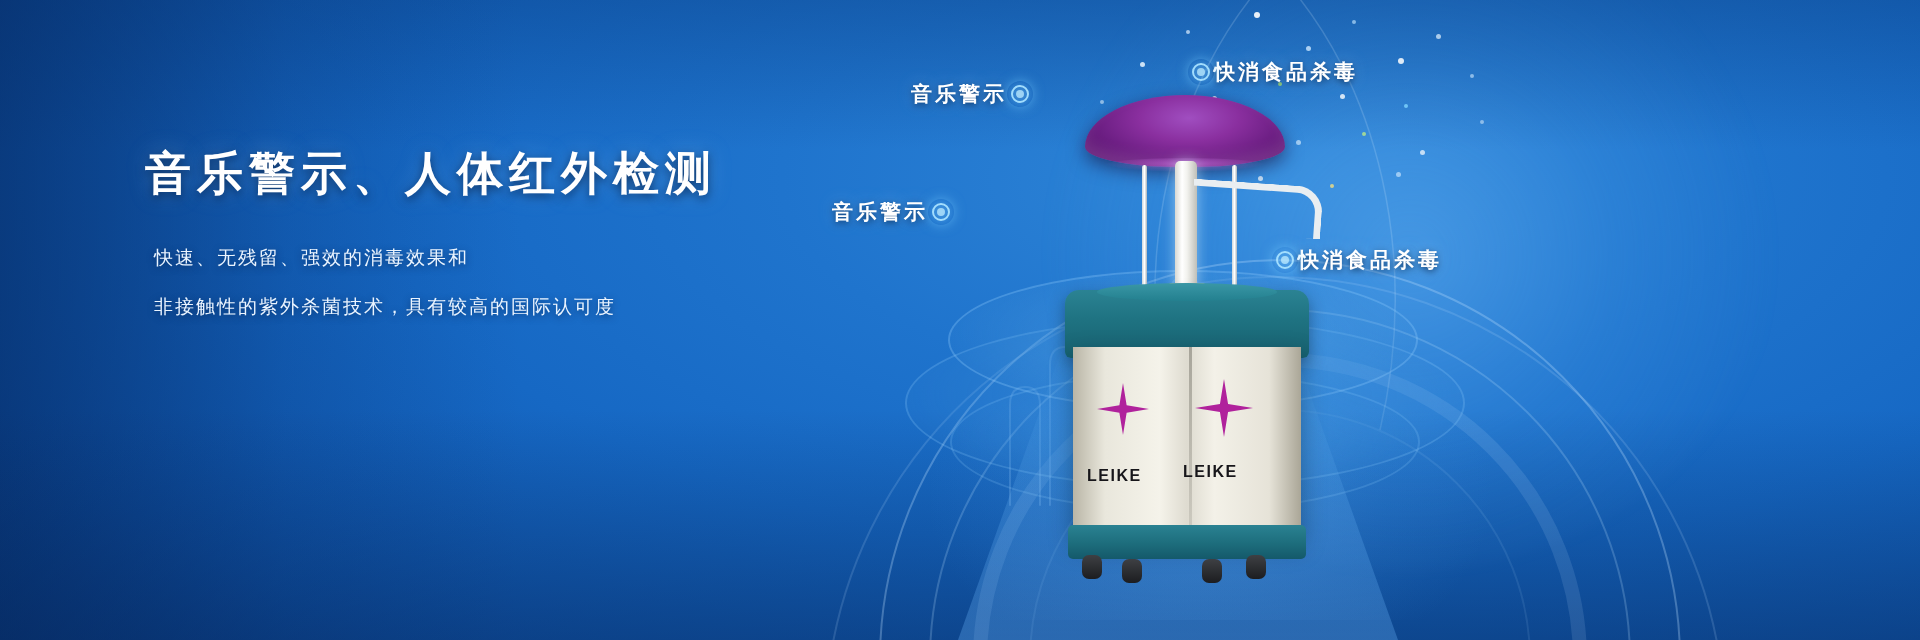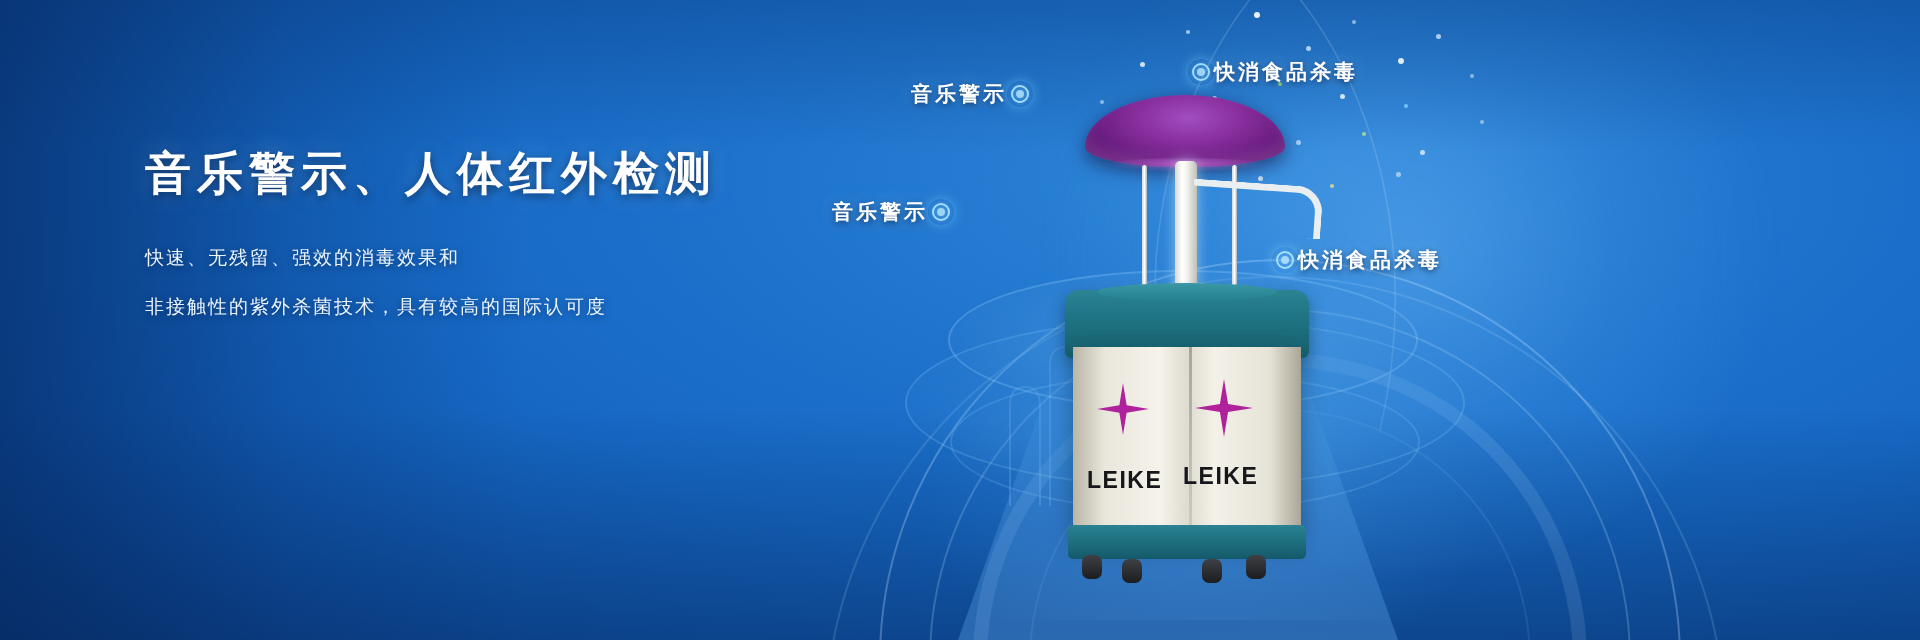--- a/index.html
+++ b/index.html
@@ -45,21 +45,21 @@
   .ring::after{content:"";position:absolute;inset:9px;border-radius:50%;background:rgba(190,235,255,.75);}
 
   
   .textblock{position:absolute;left:145px;top:150px;width:700px;}
   .title-l1,.title-l2{
     color:#ffffff;font-size:46px;font-weight:700;letter-spacing:6px;line-height:1.0;
     text-shadow:0 3px 10px rgba(4,34,78,.80), 0 0 22px rgba(150,210,255,.35);
   }
   .title-l1{margin-bottom:26px;}
   .title-l2{margin-bottom:6px;}
-  .sub{margin-top:52px;}
+  .sub{margin-top:52px;margin-left:9px;}
   .sub-line{
     color:#eaf4ff;font-size:19px;font-weight:400;letter-spacing:2px;line-height:1.0;
     text-shadow:0 2px 7px rgba(4,34,78,.65);
   }
   .sub-line + .sub-line{margin-top:30px;}
 
   
   .robot{position:absolute;left:1010px;top:85px;width:360px;height:500px;}
   .floor-glow{position:absolute;left:930px;top:300px;width:560px;height:320px;
     background:radial-gradient(ellipse at 50% 60%, rgba(120,195,255,.22) 0%, rgba(80,160,235,.10) 45%, rgba(60,140,220,0) 72%);}
@@ -104,21 +104,21 @@
     background:linear-gradient(90deg,#b9b5a6 0%,#e9e7dc 14%,#f5f3ea 38%,#dedbd0 50%,#f3f1e8 62%,#e6e3d8 86%,#aaa697 100%);
     box-shadow:0 10px 22px rgba(6,30,50,.40);}
   .body-seam{position:absolute;left:50%;top:262px;width:3px;height:190px;margin-left:-1px;
     background:linear-gradient(180deg,rgba(120,118,108,.55),rgba(150,148,138,.25));}
   .star{position:absolute;width:52px;height:52px;
     background:#b0229c;
     clip-path:polygon(50% 0%, 57% 43%, 100% 50%, 57% 57%, 50% 100%, 43% 57%, 0% 50%, 43% 43%);}
   .star-l{left:87px;top:298px;}
   .star-r{left:185px;top:294px;width:58px;height:58px;}
   .brandtxt{position:absolute;font-family:"Liberation Sans",sans-serif;font-weight:700;
-    font-size:23px;letter-spacing:1.5px;color:#17161a;}
+    font-size:16px;letter-spacing:1.5px;color:#17161a;}
   .brand-l{left:77px;top:382px;}
   .brand-r{left:173px;top:378px;}
   .foot{position:absolute;left:58px;top:440px;width:238px;height:34px;
     background:linear-gradient(180deg,#2a8292 0%,#1d6d7c 55%,#14596a 100%);border-radius:5px;}
   .wheel{position:absolute;width:20px;height:24px;border-radius:7px;
     background:linear-gradient(180deg,#3e4044,#1c1d20);}
   .w1{left:72px;top:470px;} .w2{left:112px;top:474px;}
   .w3{left:192px;top:474px;} .w4{left:236px;top:470px;}
   .handle{position:absolute;left:182px;top:98px;width:130px;height:52px;
     border:7px solid #e9eef1;border-left:none;border-bottom:none;border-radius:0 26px 0 0;

